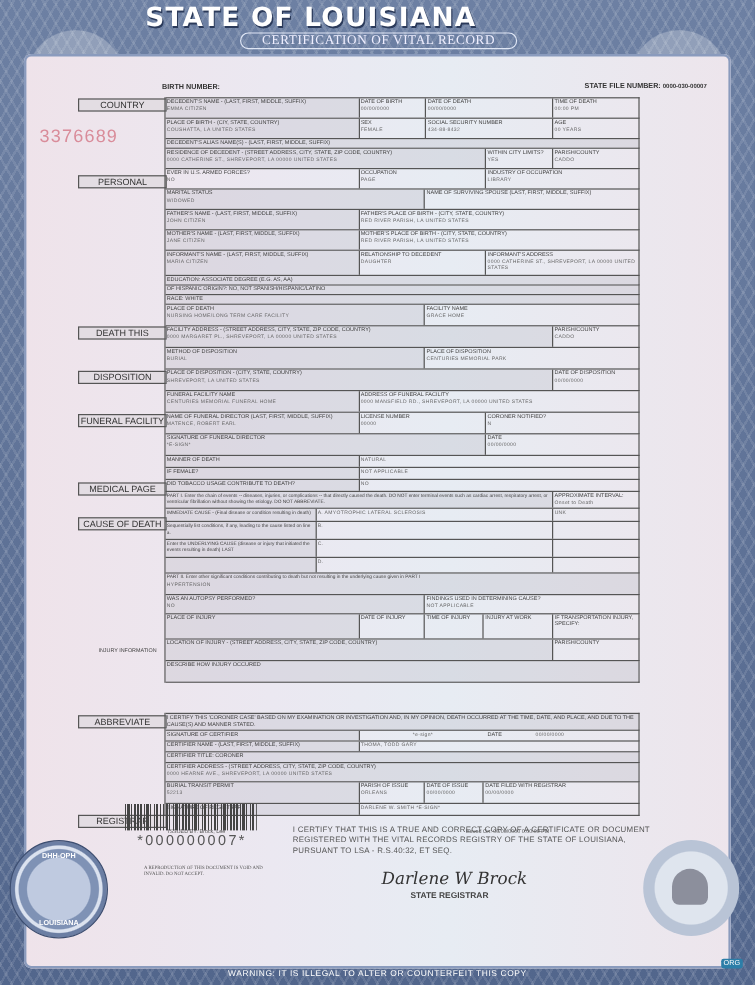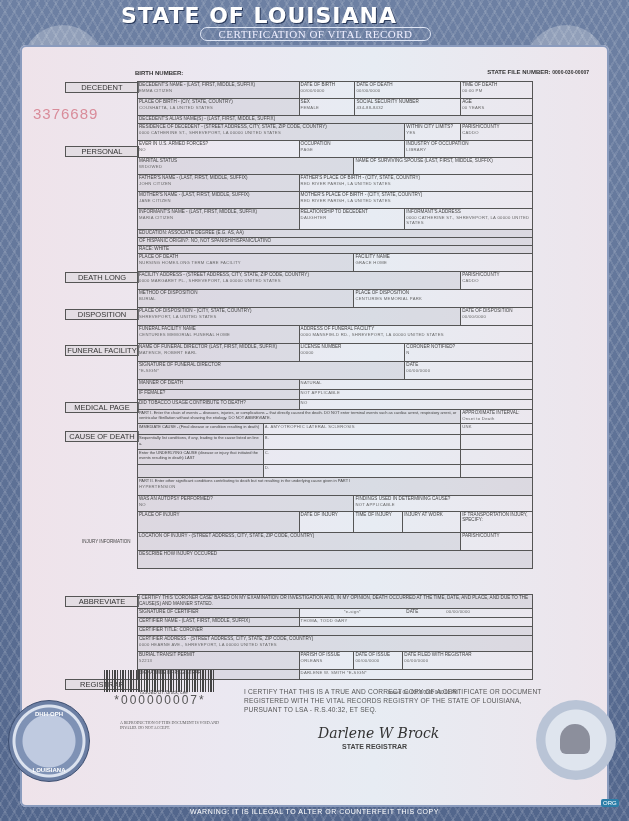--- a/index.html
+++ b/index.html
@@ -50,23 +50,23 @@
 
 <div class="frame"></div>
 <div class="title">STATE OF LOUISIANA</div>
 <div class="subtitle">CERTIFICATION OF VITAL RECORD</div>
 
 <div class="paper">
   <div class="birthnum">BIRTH NUMBER:</div>
   <div class="statefile"><b>STATE FILE NUMBER:</b> <span>0000-030-00007</span></div>
   <div class="serial">3376689</div>
 
-  <div class="sect" style="top:37px">DECEDENT</div>
+  <div class="sect" style="top:37px">COUNTRY</div>
   <div class="sect" style="top:101px">PERSONAL</div>
-  <div class="sect" style="top:227px">DEATH LONG</div>
+  <div class="sect" style="top:227px">DEATH THIS</div>
   <div class="sect" style="top:264px">DISPOSITION</div>
   <div class="sect" style="top:300px">FUNERAL FACILITY</div>
   <div class="sect" style="top:357px">MEDICAL PAGE</div>
   <div class="sect" style="top:386px">CAUSE OF DEATH</div>
   <div class="injury-lbl" style="top:494px;left:62px">INJURY INFORMATION</div>
   <div class="sect" style="top:551px">ABBREVIATE</div>
   <div class="sect" style="top:634px">REGISTRAR</div>
 
   <div class="grid" style="top:36px">
     <div class="row top" style="height:16px">

